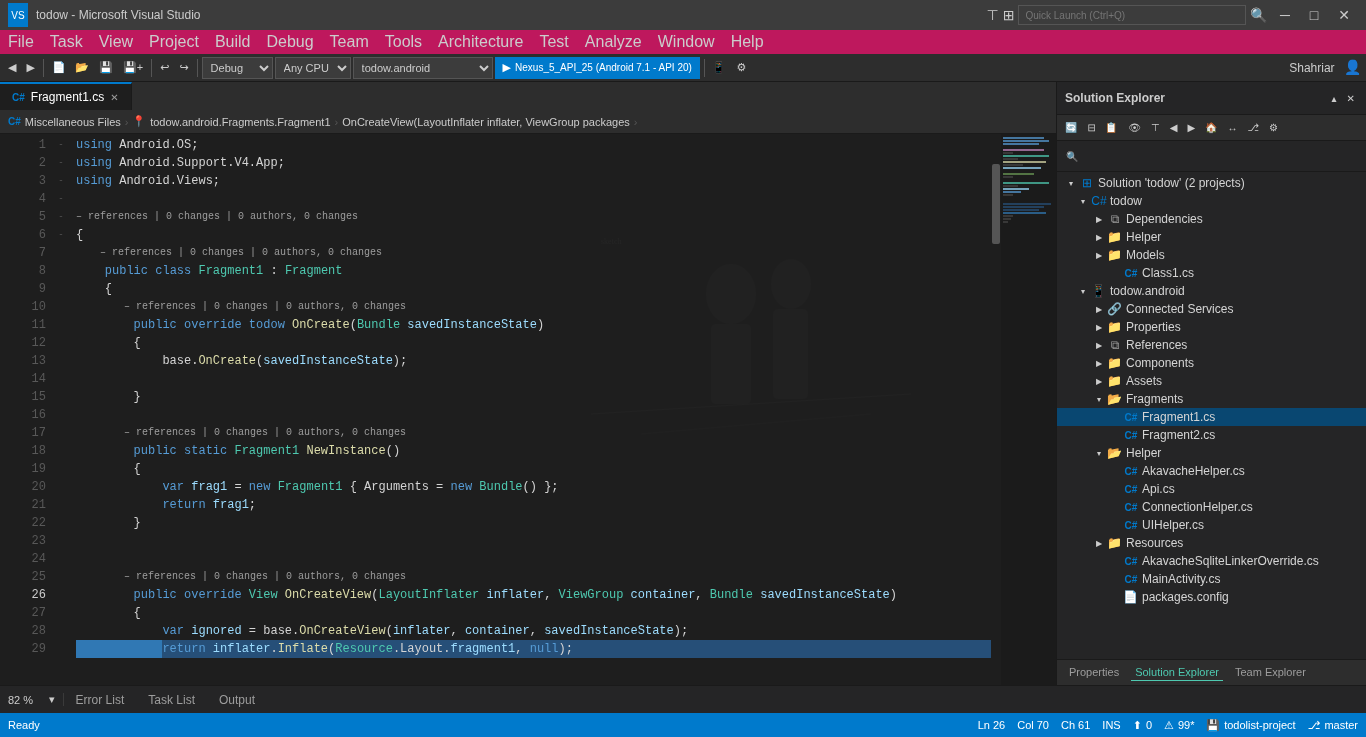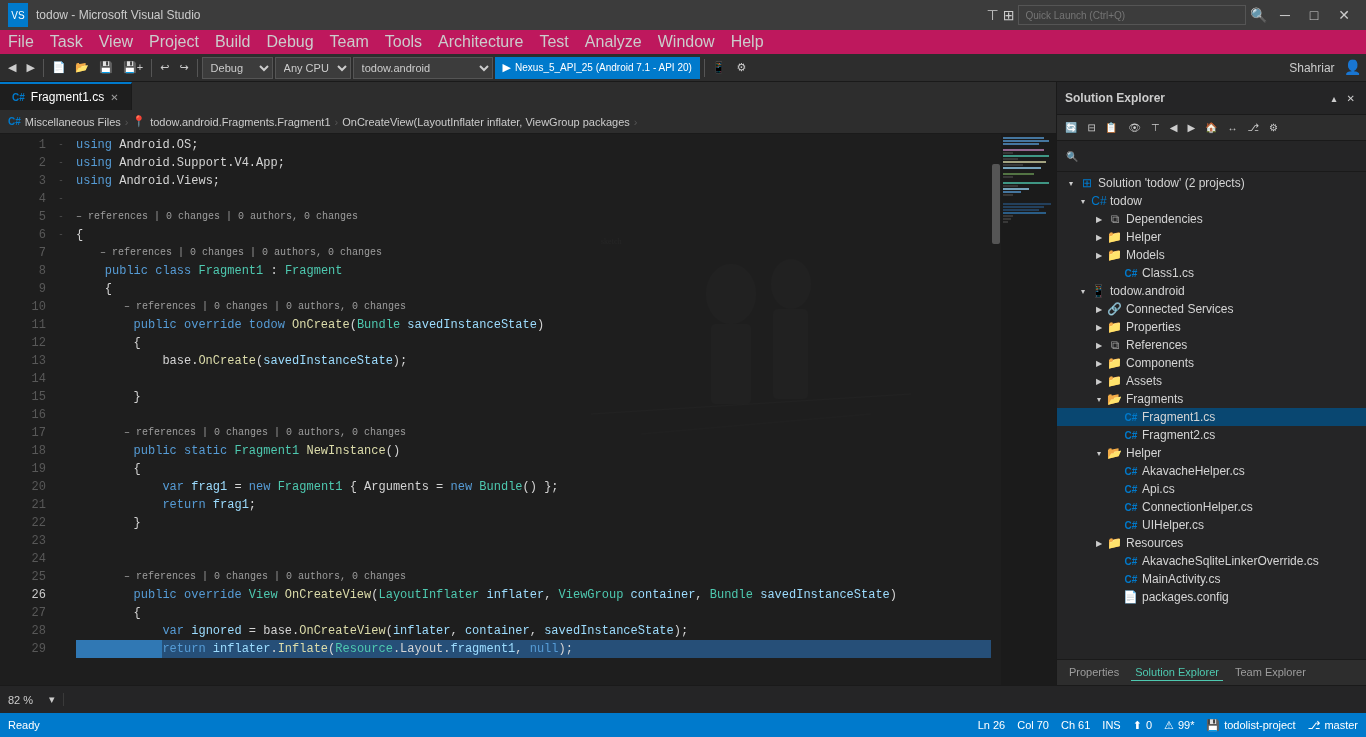--- a/index.html
+++ b/index.html
@@ -596,20 +596,25 @@
       <span class="se-bottom-tab">Team Explorer</span>
     </div>
   </div>
 </div>
 
 <div id="bottom-panel" style="height:28px;background:#252526;display:flex;align-items:center;border-top:1px solid #1a1a1a;">
   <div style="display:flex;align-items:flex-end;padding:0 8px;gap:16px;font-family:'Segoe UI',sans-serif;font-size:11px;color:#ccc;cursor:pointer;border-right:1px solid #3a3a3a;">
     <span>82 %</span>
     <span>▾</span>
   </div>
+  <div id="bottom-tabs">
+    <span class="bottom-tab">Error List</span>
+    <span class="bottom-tab">Task List</span>
+    <span class="bottom-tab">Output</span>
+  </div>
 </div>
 
 <div id="status-bar">
   <div class="left">
     <span class="status-item">
       <span>Ready</span>
     </span>
   </div>
   <div class="right">
     <span class="status-item">

